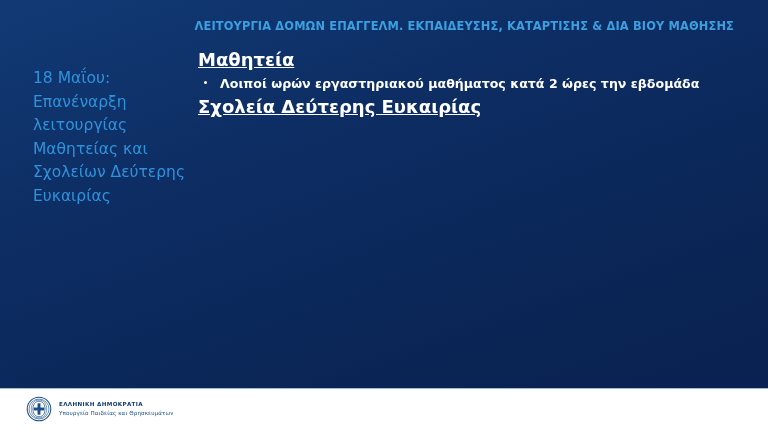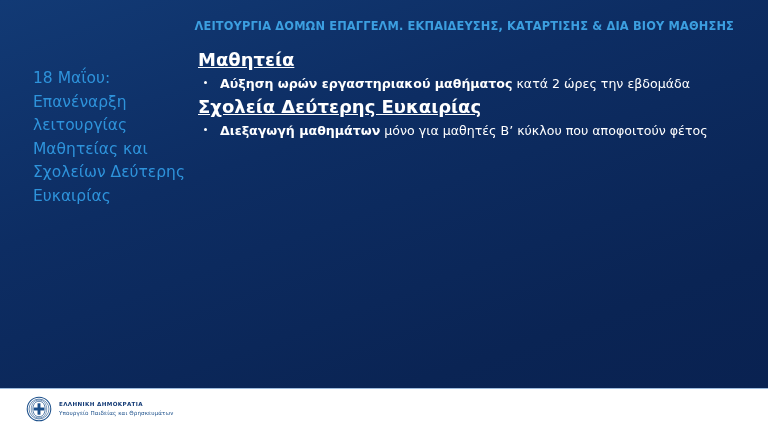--- a/index.html
+++ b/index.html
@@ -96,21 +96,21 @@
     width: 3.2px;
     height: 3.2px;
     border-radius: 50%;
     background: #ffffff;
   }
 
   .b {
     font-weight: bold;
   }
   .n {
-    font-weight: normal;
+    font-weight: bold;
   }
 
   
   #footer-band {
     position: absolute;
     left: 0;
     right: 0;
     bottom: 0;
     height: 44px;
     background: #ffffff;
@@ -166,32 +166,28 @@
 
   <div id="sidebar-heading">18 Μαΐου: Επανέναρξη λειτουργίας Μαθητείας και Σχολείων Δεύτερης Ευκαιρίας</div>
 
   <div id="content">
 
     <div class="section">
       <div class="section-heading">Μαθητεία</div>
       <ul class="bullets">
         <li>
           <span class="bullet-dot"></span>
-          <span class="b">Αύξηση ωρών εργαστηριακού μαθήματος</span><span class="n"> κατά 2 ώρες την εβδομάδα</span>
+          <span class="b">Λοιποί ωρών εργαστηριακού μαθήματος</span><span class="n"> κατά 2 ώρες την εβδομάδα</span>
         </li>
       </ul>
     </div>
 
     <div class="section">
       <div class="section-heading">Σχολεία Δεύτερης Ευκαιρίας</div>
       <ul class="bullets">
-        <li>
-          <span class="bullet-dot"></span>
-          <span class="b">Διεξαγωγή μαθημάτων</span><span class="n"> μόνο για μαθητές Β’ κύκλου που αποφοιτούν φέτος</span>
-        </li>
       </ul>
     </div>
 
   </div>
 
   <div id="footer-band">
     <div id="footer-logo">
       <svg id="emblem" viewBox="0 0 64 64">
         <circle cx="32" cy="32" r="29" fill="none" stroke="#1b4f8a" stroke-width="2.6"></circle>
         <circle cx="32" cy="32" r="24.5" fill="none" stroke="#1b4f8a" stroke-width="1.6"></circle>

